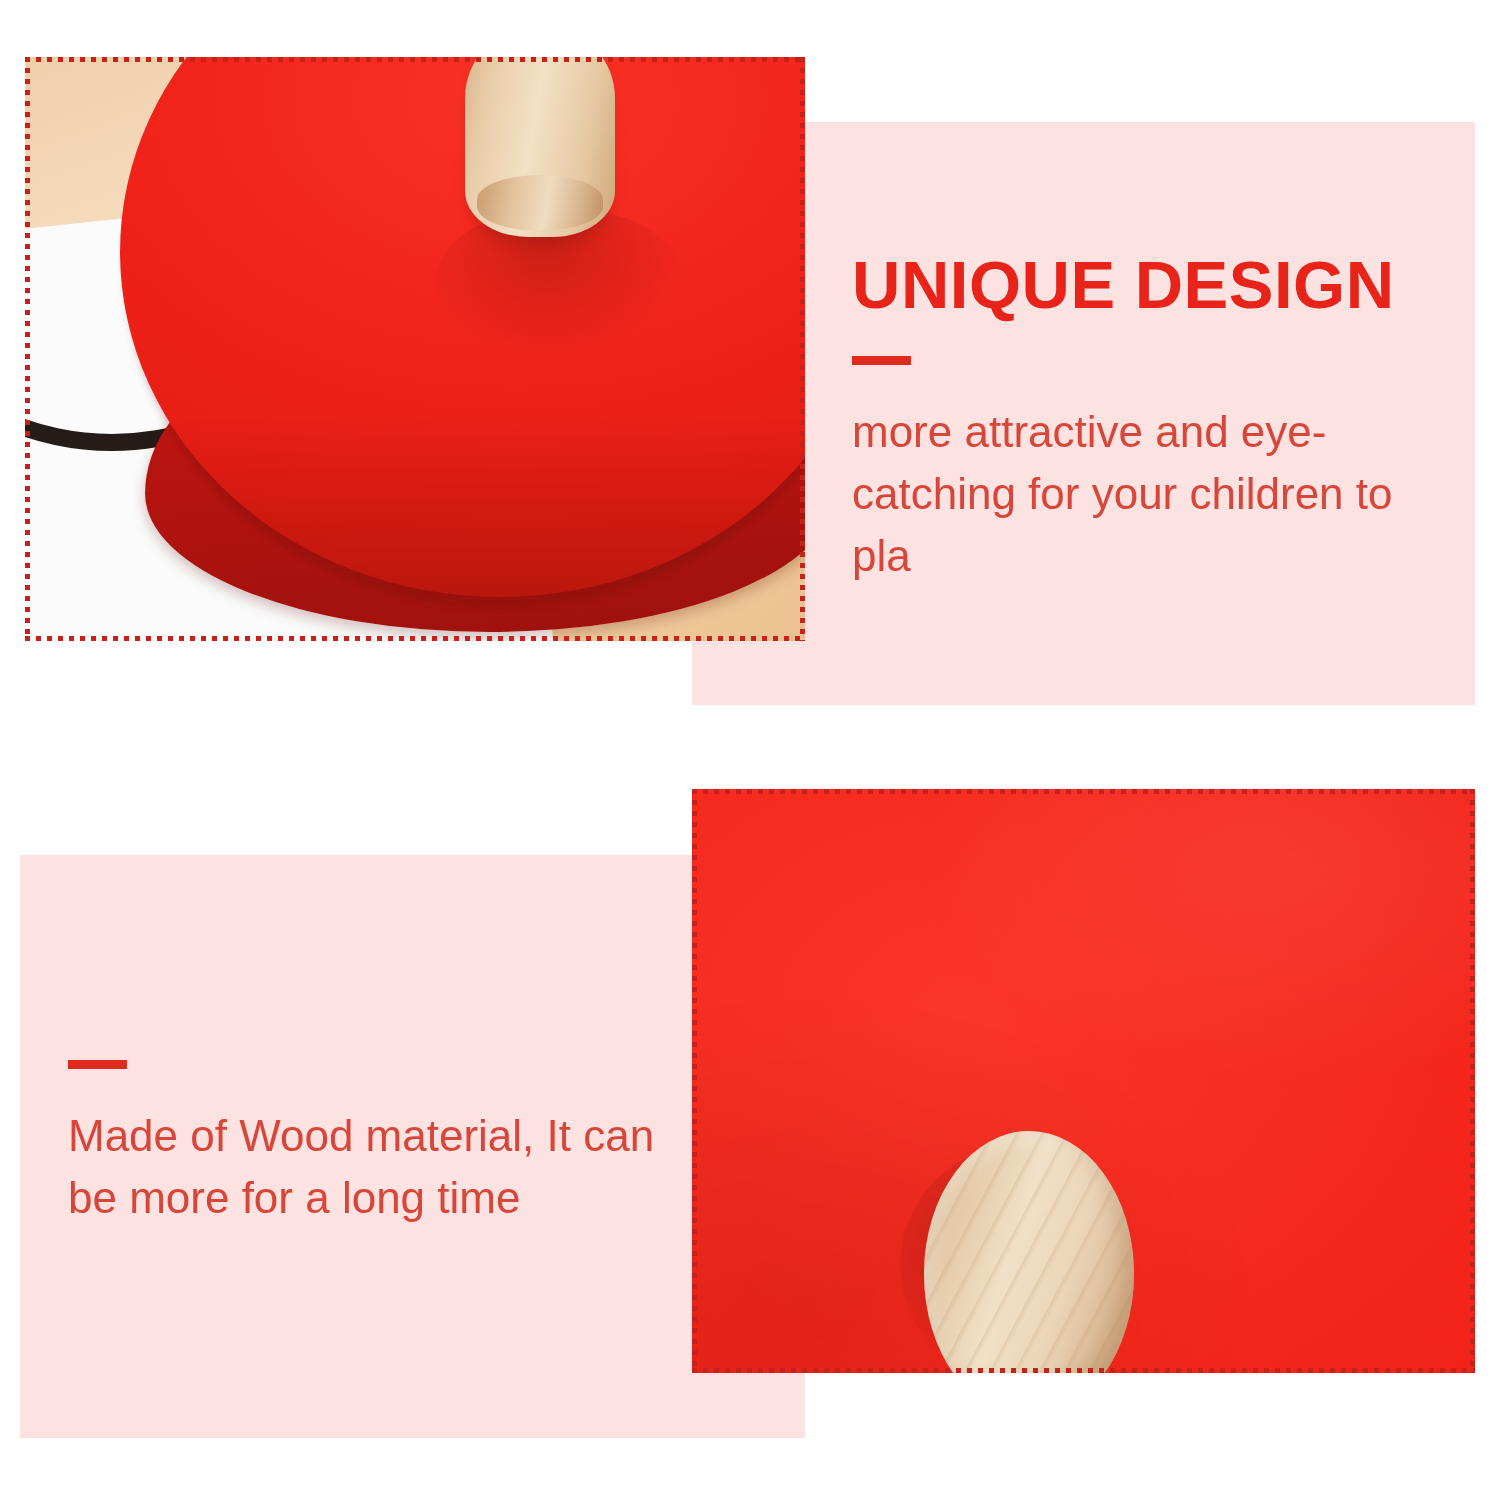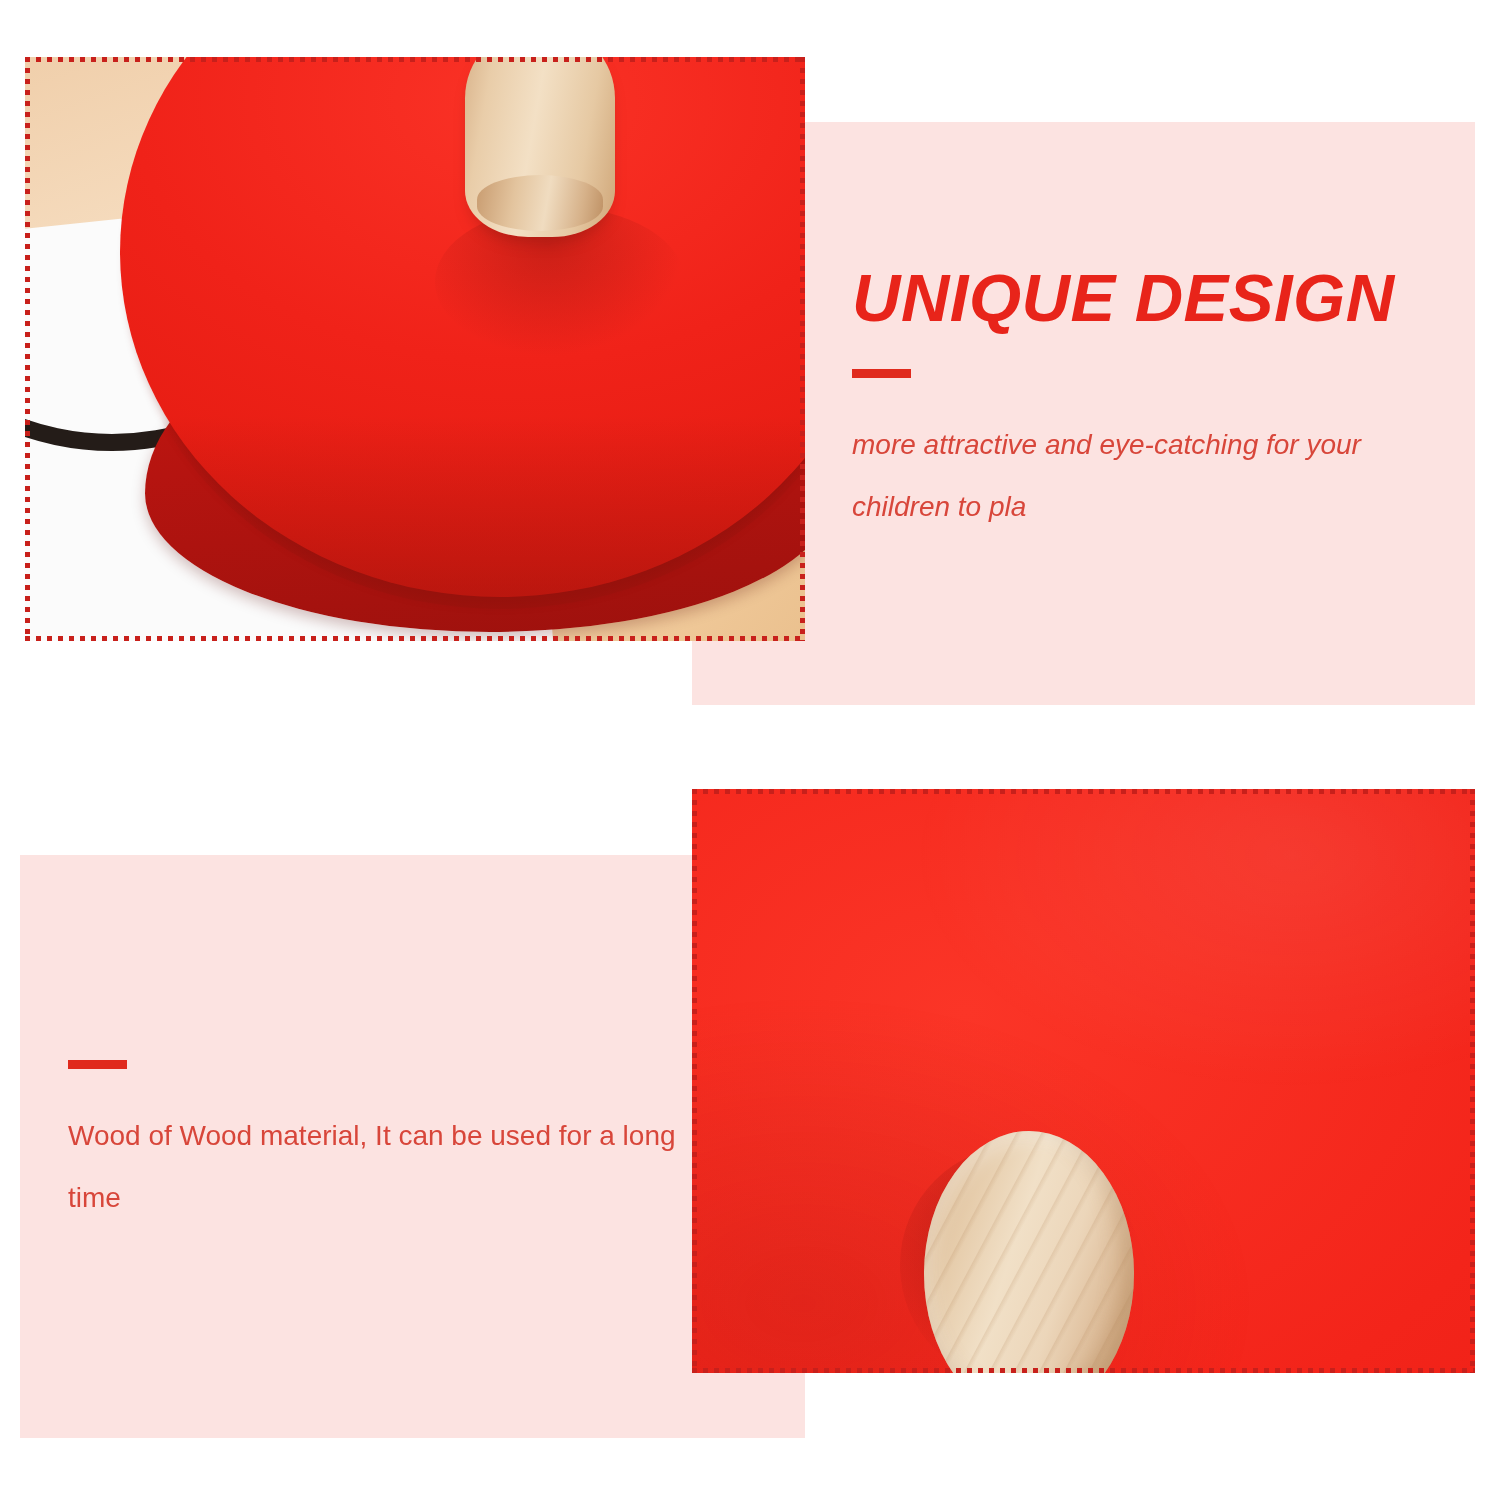--- a/index.html
+++ b/index.html
@@ -258,21 +258,21 @@
     border-radius: 50%;
     background: repeating-linear-gradient(118deg,
       rgba(176,130,86,.00) 0px,
       rgba(176,130,86,.00) 16px,
       rgba(176,130,86,.18) 17px,
       rgba(176,130,86,.00) 22px);
   }
 
   
   .copy { position: absolute; }
-  #copy-top  { left: 852px; top: 264px; width: 600px; font-style: italic; }
+  #copy-top  { left: 852px; top: 251px; width: 600px; }
   #copy-bottom { left: 68px; top: 1022px; width: 620px; }
 
   .heading {
     margin: 0;
     font-family: "Liberation Sans", sans-serif;
     font-weight: 700;
     font-size: 67px;
     line-height: 1;
     letter-spacing: 0.5px;
     color: #e8241a;
@@ -282,21 +282,21 @@
     margin-top: 38px;
     width: 59px;
     height: 9px;
     background: #e02a1d;
   }
   .body-text {
     margin: 0;
     margin-top: 36px;
     font-family: "Liberation Sans", sans-serif;
     font-weight: 400;
-    font-size: 28px;
+    font-size: 44px;
     line-height: 62px;
     color: #d8463a;
   }
 </style>
 </head>
 <body>
 
 <div class="stage">
 
   <div class="panel" id="panel-top"></div>
@@ -333,16 +333,16 @@
       <div id="p2-disc-sheen"></div>
       <div id="p2-knob-shadow"></div>
       <div id="p2-knob"></div>
       <div id="p2-knob-grain"></div>
     </div>
     <div class="dotted-frame"></div>
   </div>
 
   <div class="copy" id="copy-bottom">
     <div class="rule"></div>
-    <p class="body-text">Wood of Wood material, It can be used for a long time</p>
+    <p class="body-text">Made of Wood material, It can be more for a long time</p>
   </div>
 
 </div>
 
 </body></html>

